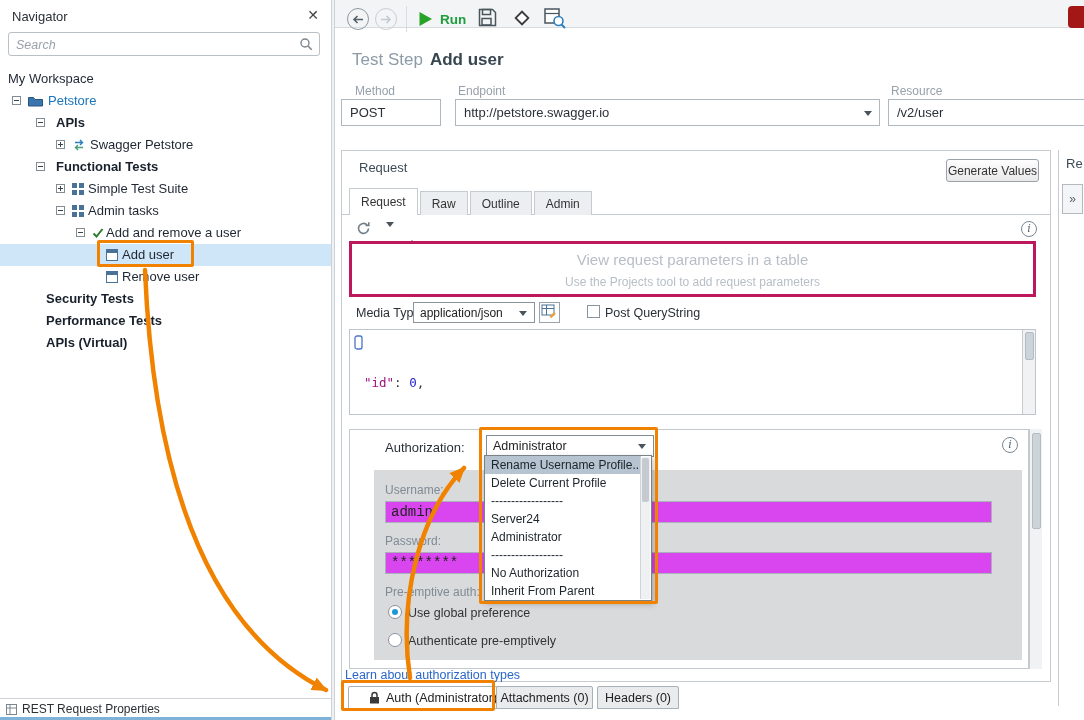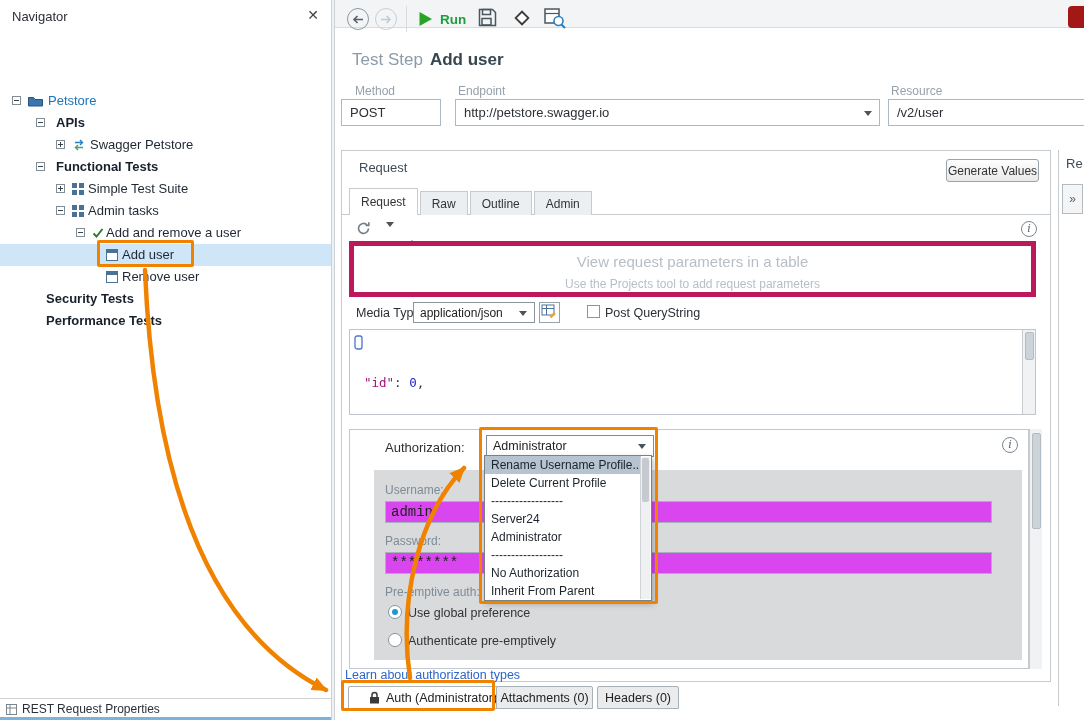--- a/index.html
+++ b/index.html
@@ -55,21 +55,21 @@
   
   .req-panel{position:absolute;left:341px;top:150px;width:710px;height:532px;border:1px solid #c6cbd0;background:#fff}
   .req-title{position:absolute;left:17px;top:9px;font-size:13px;color:#3d4b57}
   .genvalues{position:absolute;left:604px;top:8px;width:93px;height:23px;border:1px solid #9aa3ab;border-radius:3px;background:linear-gradient(#fefefe,#e9e9e9);font-size:12px;color:#333;cursor:pointer;font-family:inherit}
   .tabs-line{position:absolute;left:0;right:0;top:63px;height:1px;background:#c6cbd0}
   .tabs-row{position:absolute;left:7px;top:37px;height:27px;display:flex;align-items:flex-end;gap:2px}
   .rtab{height:24px;padding:0 11px;display:flex;align-items:center;font-size:12px;color:#333;background:#eceff1;border:1px solid #c6cbd0;border-bottom:none;cursor:pointer}
   .rtab.active{height:27px;background:#fff;position:relative;z-index:2}
   .mini-btn{position:absolute;border:none;background:none;cursor:pointer}
   .info-circle{position:absolute;width:16px;height:16px;border:1px solid #7a8791;border-radius:50%;background:#fff;color:#5a6770;font-family:"DejaVu Serif",serif;font-style:italic;font-size:11px;text-align:center;line-height:14px;cursor:pointer}
-  .placeholder-box{position:absolute;left:7px;top:90px;width:687px;height:56px;border:5px solid #be185d;background:#fff}
+  .placeholder-box{position:absolute;left:7px;top:90px;width:687px;height:56px;border:3px solid #be185d;background:#fff}
   .ph-title{position:absolute;top:7px;width:100%;text-align:center;font-size:15px;color:#b7bec5}
   .ph-sub{position:absolute;top:31px;width:100%;text-align:center;font-size:12px;color:#b7bec5}
   .media-label{position:absolute;left:14px;top:155px;font-size:12.5px;color:#2b3036}
   .combo-sm{position:absolute;height:21px;border:1px solid #8a949c;background:#fff;font-size:12px;color:#222;display:flex;align-items:center;padding:0 20px 0 6px}
   .media-icon-btn{position:absolute;left:197px;top:151px;width:21px;height:21px;border:1px solid #9aa3ab;background:#fff;cursor:pointer;padding:0}
   .cbx{position:absolute;width:13px;height:13px;border:1px solid #8a949e;background:#fff;cursor:pointer}
   .pq-label{position:absolute;left:263px;top:155px;font-size:12.5px;color:#2b3036}
 
   
   .code{position:absolute;left:7px;top:178px;width:687px;height:86px;border:1px solid #bfc5ca;background:#fff}
@@ -116,21 +116,33 @@
 </style>
 </head>
 <body>
 
 <div class="screen">
 
   <aside class="navigator">
     <span class="nav-title">Navigator</span>
     <button class="close-btn">✕</button>
 
-
+    <div class="search-wrap">
+      <input class="search-input" placeholder="Search" style="">
+      <span class="search-icon">
+        <svg width="15" height="15">
+            <circle cx="6" cy="6" r="4" stroke="#7d858c" fill="none" stroke-width="1.4"></circle>
+            <path d="M9 9l3.7 3.7" stroke="#7d858c" stroke-width="1.6"></path>
+          </svg>
+      </span>
+    </div>
+
+    <div class="trow" style="top:68px">
+      <span class="tlabel" style="left:8px">My Workspace</span>
+    </div>
 
     <div class="trow" style="top:90px">
       <span class="expander" style="left:12px"></span>
       <span class="ticon" style="left:28px;top:5px">
         <svg width="15" height="12">
             <path d="M0.5 2.5h5l1.5 2h7.5v6.5h-14z" fill="#3a75ad" stroke="#2a567e"></path>
           </svg>
       </span>
       <span class="tlabel blue" style="left:48px">Petstore</span>
     </div>
@@ -210,20 +222,23 @@
           </svg>
       </span>
       <span class="tlabel" style="left:122px">Remove user</span>
     </div>
 
     <div class="trow" style="top:288px">
       <span class="tlabel bold" style="left:46px">Security Tests</span>
     </div>
     <div class="trow" style="top:310px">
       <span class="tlabel bold" style="left:46px">Performance Tests</span>
+    </div>
+    <div class="trow" style="top:332px">
+      <span class="tlabel bold" style="left:46px">APIs (Virtual)</span>
     </div>
 
     <div class="nav-bottom">
       <span class="nav-bottom-icon">
         <svg width="11" height="11">
             <rect x="0.5" y="0.5" width="10" height="10" fill="#fff" stroke="#7d858c"></rect>
             <path d="M0.5 4h10M4 0.5v10" stroke="#7d858c"></path>
           </svg>
       </span>
       <span class="nav-bottom-label">REST Request Properties</span>

